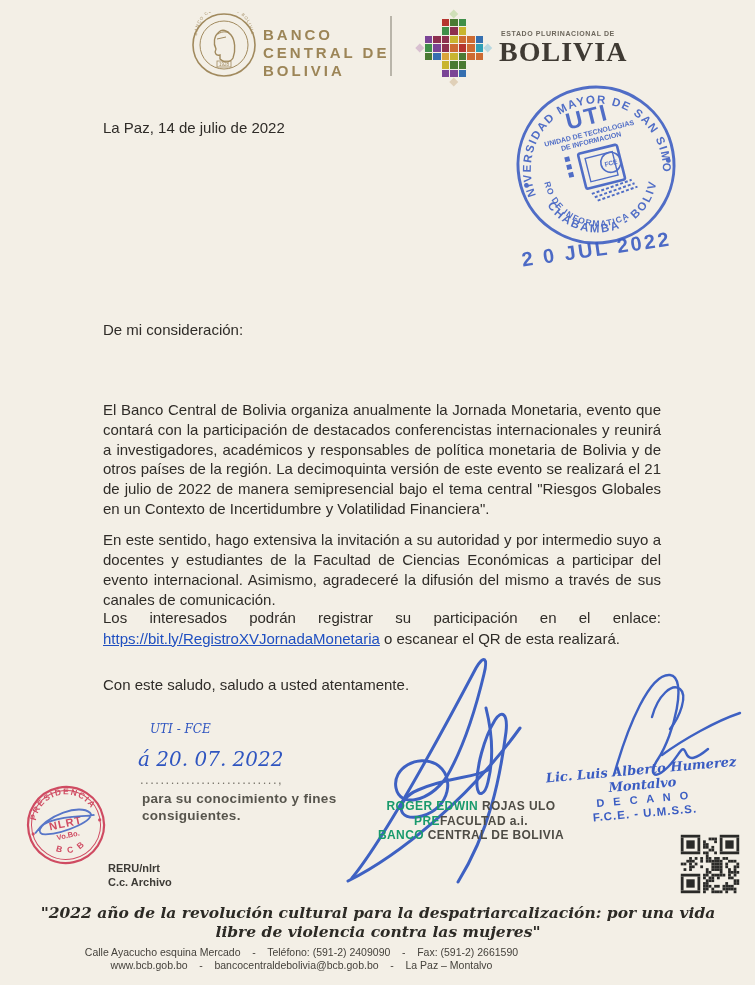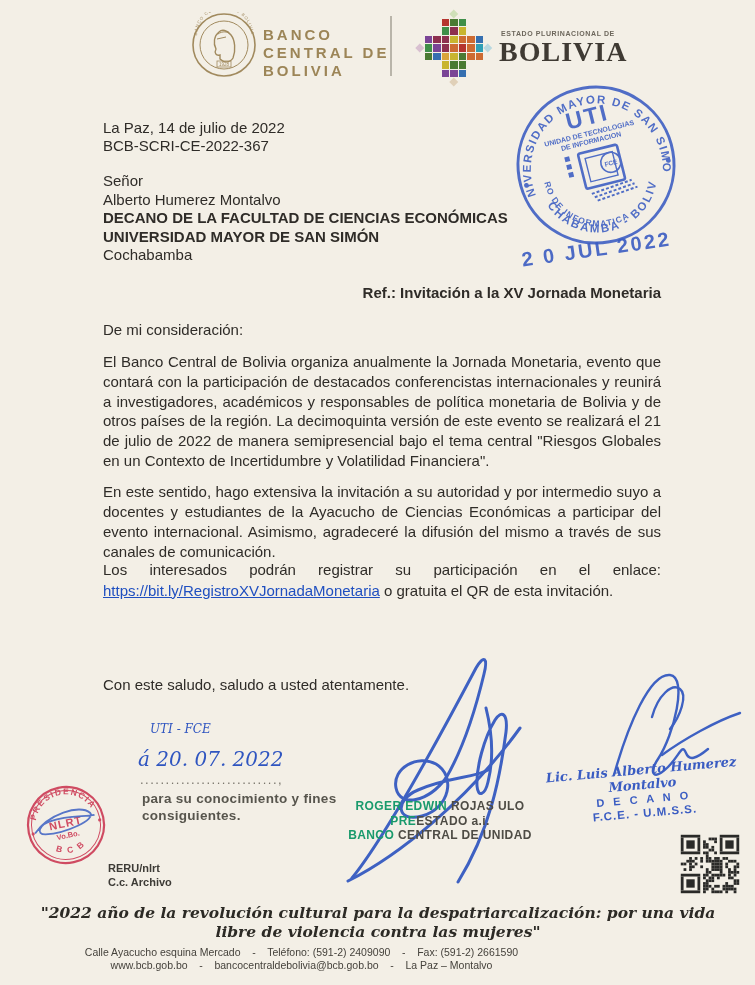--- a/index.html
+++ b/index.html
@@ -10,21 +10,21 @@
   
   .wordmark{font-size:15px;font-weight:600;letter-spacing:3px;line-height:18px;color:var(--bronze,#9c8557);}
   .divider{width:2px;height:60px;background:#9a958a;opacity:.65;}
   .estado{font-size:7px;letter-spacing:.6px;color:#6d675c;font-weight:600;}
   .bolivia-word{font-family:"Liberation Serif",serif;font-size:28px;font-weight:700;letter-spacing:1px;color:#3f3a33;}
   .mosaic{display:grid;grid-template-columns:repeat(9,7.5px);grid-template-rows:repeat(9,7.5px);gap:1px;}
   .mosaic div{width:7.5px;height:7.5px;}
   
   .line{font-size:15px;line-height:18.5px;}
   .b{font-weight:700;}
-  .para{width:558px;font-size:15px;text-align:justify;}
+  .para{width:558px;font-size:15px;text-align:justify;margin-top:48px;}
   .ref-line{width:558px;text-align:right;font-weight:700;font-size:15px;}
   a.doclink{color:var(--link-blue,#1f4fc0);}
   .date-stamp{font-size:20px;font-weight:600;letter-spacing:2.5px;color:var(--stamp-blue,#3a5cc2);
               transform:rotate(-8deg);opacity:.9;}
   .hand{font-family:"DejaVu Serif",serif;font-style:italic;color:var(--ink-blue,#2f55c0);}
   .dots{font-size:13px;letter-spacing:1.5px;color:#7a766c;}
   .note{font-size:13.5px;color:var(--note-gray,#57554d);letter-spacing:.3px;font-weight:600;}
   .small-dark{font-size:11px;font-weight:700;color:#3d3b36;line-height:14px;}
   .sig-stamp{width:220px;text-align:center;font-weight:700;line-height:14.5px;font-size:12px;letter-spacing:.4px;}
   .g{color:var(--stamp-green,#199a6c);}
@@ -187,55 +187,46 @@
       <text x="96" y="85" font-size="6.5" font-weight="bold" fill="#3a5cc2" text-anchor="middle">FCE</text>
     </g>
     <text font-size="8.5" font-weight="bold" fill="#3a5cc2" letter-spacing="1.2">
       <textPath href="#tp-inner" startOffset="28%" text-anchor="middle">CENTRO DE INFORMATICA</textPath>
     </text>
   </svg>
 
   <div class="abs date-stamp" style="left:521px;top:238px">2 0 JUL 2022</div>
 
   <div class="abs line" style="left:103px;top:119px">La Paz, 14 de julio de 2022</div>
-  <div class="abs line" style="left:103px;top:137px">BCB-SCRI-CE-2022-367</div>
-
-  <div class="abs" style="left:103px;top:172px">
-    <div class="line">Señor</div>
-    <div class="line">Alberto Humerez Montalvo</div>
-    <div class="line b">DECANO DE LA FACULTAD DE CIENCIAS ECONÓMICAS</div>
-    <div class="line b">UNIVERSIDAD MAYOR DE SAN SIMÓN</div>
-    <div class="line">Cochabamba</div>
-  </div>
-
-  <div class="abs ref-line" style="left:103px;top:284px">Ref.: Invitación a la XV Jornada Monetaria</div>
+
+
 
   <div class="abs line" style="left:103px;top:321px">De mi consideración:</div>
 
   <div class="abs para" style="left:103px;top:352px;line-height:19.8px">El Banco Central de Bolivia organiza anualmente la Jornada Monetaria, evento que contará con la participación de destacados conferencistas internacionales y reunirá a investigadores, académicos y responsables de política monetaria de Bolivia y de otros países de la región. La decimoquinta versión de este evento se realizará el 21 de julio de 2022 de manera semipresencial bajo el tema central "Riesgos Globales en un Contexto de Incertidumbre y Volatilidad Financiera".</div>
 
-  <div class="abs para" style="left:103px;top:482px;line-height:20px">En este sentido, hago extensiva la invitación a su autoridad y por intermedio suyo a docentes y estudiantes de la Ayacucho de Ciencias Económicas a participar del evento internacional. Asimismo, agradeceré la difusión del mismo a través de sus canales de comunicación.</div>
-
-  <div class="abs para" style="left:103px;top:560px;line-height:20.5px"><span>Los interesados podrán registrar su participación en el enlace: </span><a class="doclink" href="#">https://bit.ly/RegistroXVJornadaMonetaria</a><span> o gratuita el QR de esta invitación.</span></div>
+  <div class="abs para" style="left:103px;top:482px;line-height:20px">En este sentido, hago extensiva la invitación a su autoridad y por intermedio suyo a docentes y estudiantes de la Facultad de Ciencias Económicas a participar del evento internacional. Asimismo, agradeceré la difusión del mismo a través de sus canales de comunicación.</div>
+
+  <div class="abs para" style="left:103px;top:560px;line-height:20.5px"><span>Los interesados podrán registrar su participación en el enlace: </span><a class="doclink" href="#">https://bit.ly/RegistroXVJornadaMonetaria</a><span> o escanear el QR de esta realizará.</span></div>
 
 
   <div class="abs line" style="left:103px;top:676px">Con este saludo, saludo a usted atentamente.</div>
 
   <svg class="abs" style="left:338px;top:650px" width="200" height="235" viewBox="0 0 200 235">
     <g fill="none" stroke="#2f55c0" stroke-width="3" stroke-linecap="round" opacity=".92">
       <path d="M 14 228 C 45 190 100 90 138 18 C 146 4 150 8 146 24 C 136 66 122 104 108 128"></path>
       <path d="M 108 128 C 90 152 62 158 58 138 C 54 118 80 104 98 114 C 118 126 112 158 84 166 C 58 173 56 150 80 140 C 110 127 136 128 150 120"></path>
       <path d="M 148 58 C 154 82 156 108 150 132 C 147 145 140 148 139 136 C 138 118 146 88 157 70 C 164 59 170 64 168 82 C 162 128 152 180 120 232"></path>
       <path d="M 10 231 C 60 206 130 150 182 78"></path>
     </g>
   </svg>
-  <div class="abs sig-stamp" style="left:330px;top:799px">
+  <div class="abs sig-stamp" style="left:361px;top:799px">
     <div><span class="g">ROGER EDWIN</span><span class="d"> ROJAS ULO</span></div>
-    <div><span class="g">PRE</span><span class="d">ESTADO a.i.</span></div>
-    <div><span class="g">BANCO</span><span class="d"> CENTRAL DE UNIDAD</span></div>
+    <div><span class="g">PRE</span><span class="d">FACULTAD a.i.</span></div>
+    <div><span class="g">BANCO</span><span class="d"> CENTRAL DE BOLIVIA</span></div>
   </div>
 
   <svg class="abs" style="left:592px;top:655px" width="155" height="125" viewBox="0 0 155 125">
     <g fill="none" stroke="#2f55c0" stroke-width="2.4" stroke-linecap="round" opacity=".92">
       <path d="M 22 120 C 36 70 58 18 78 20 C 96 22 82 80 66 104 C 56 119 62 126 76 112 C 88 100 90 88 94 98 C 97 106 104 104 116 94"></path>
       <path d="M 70 100 C 92 84 124 66 148 58"></path>
       <path d="M 60 62 C 66 40 80 28 88 34 C 96 40 88 62 78 74"></path>
     </g>
   </svg>
   <div class="abs dean-stamp" style="left:538px;top:762px">

